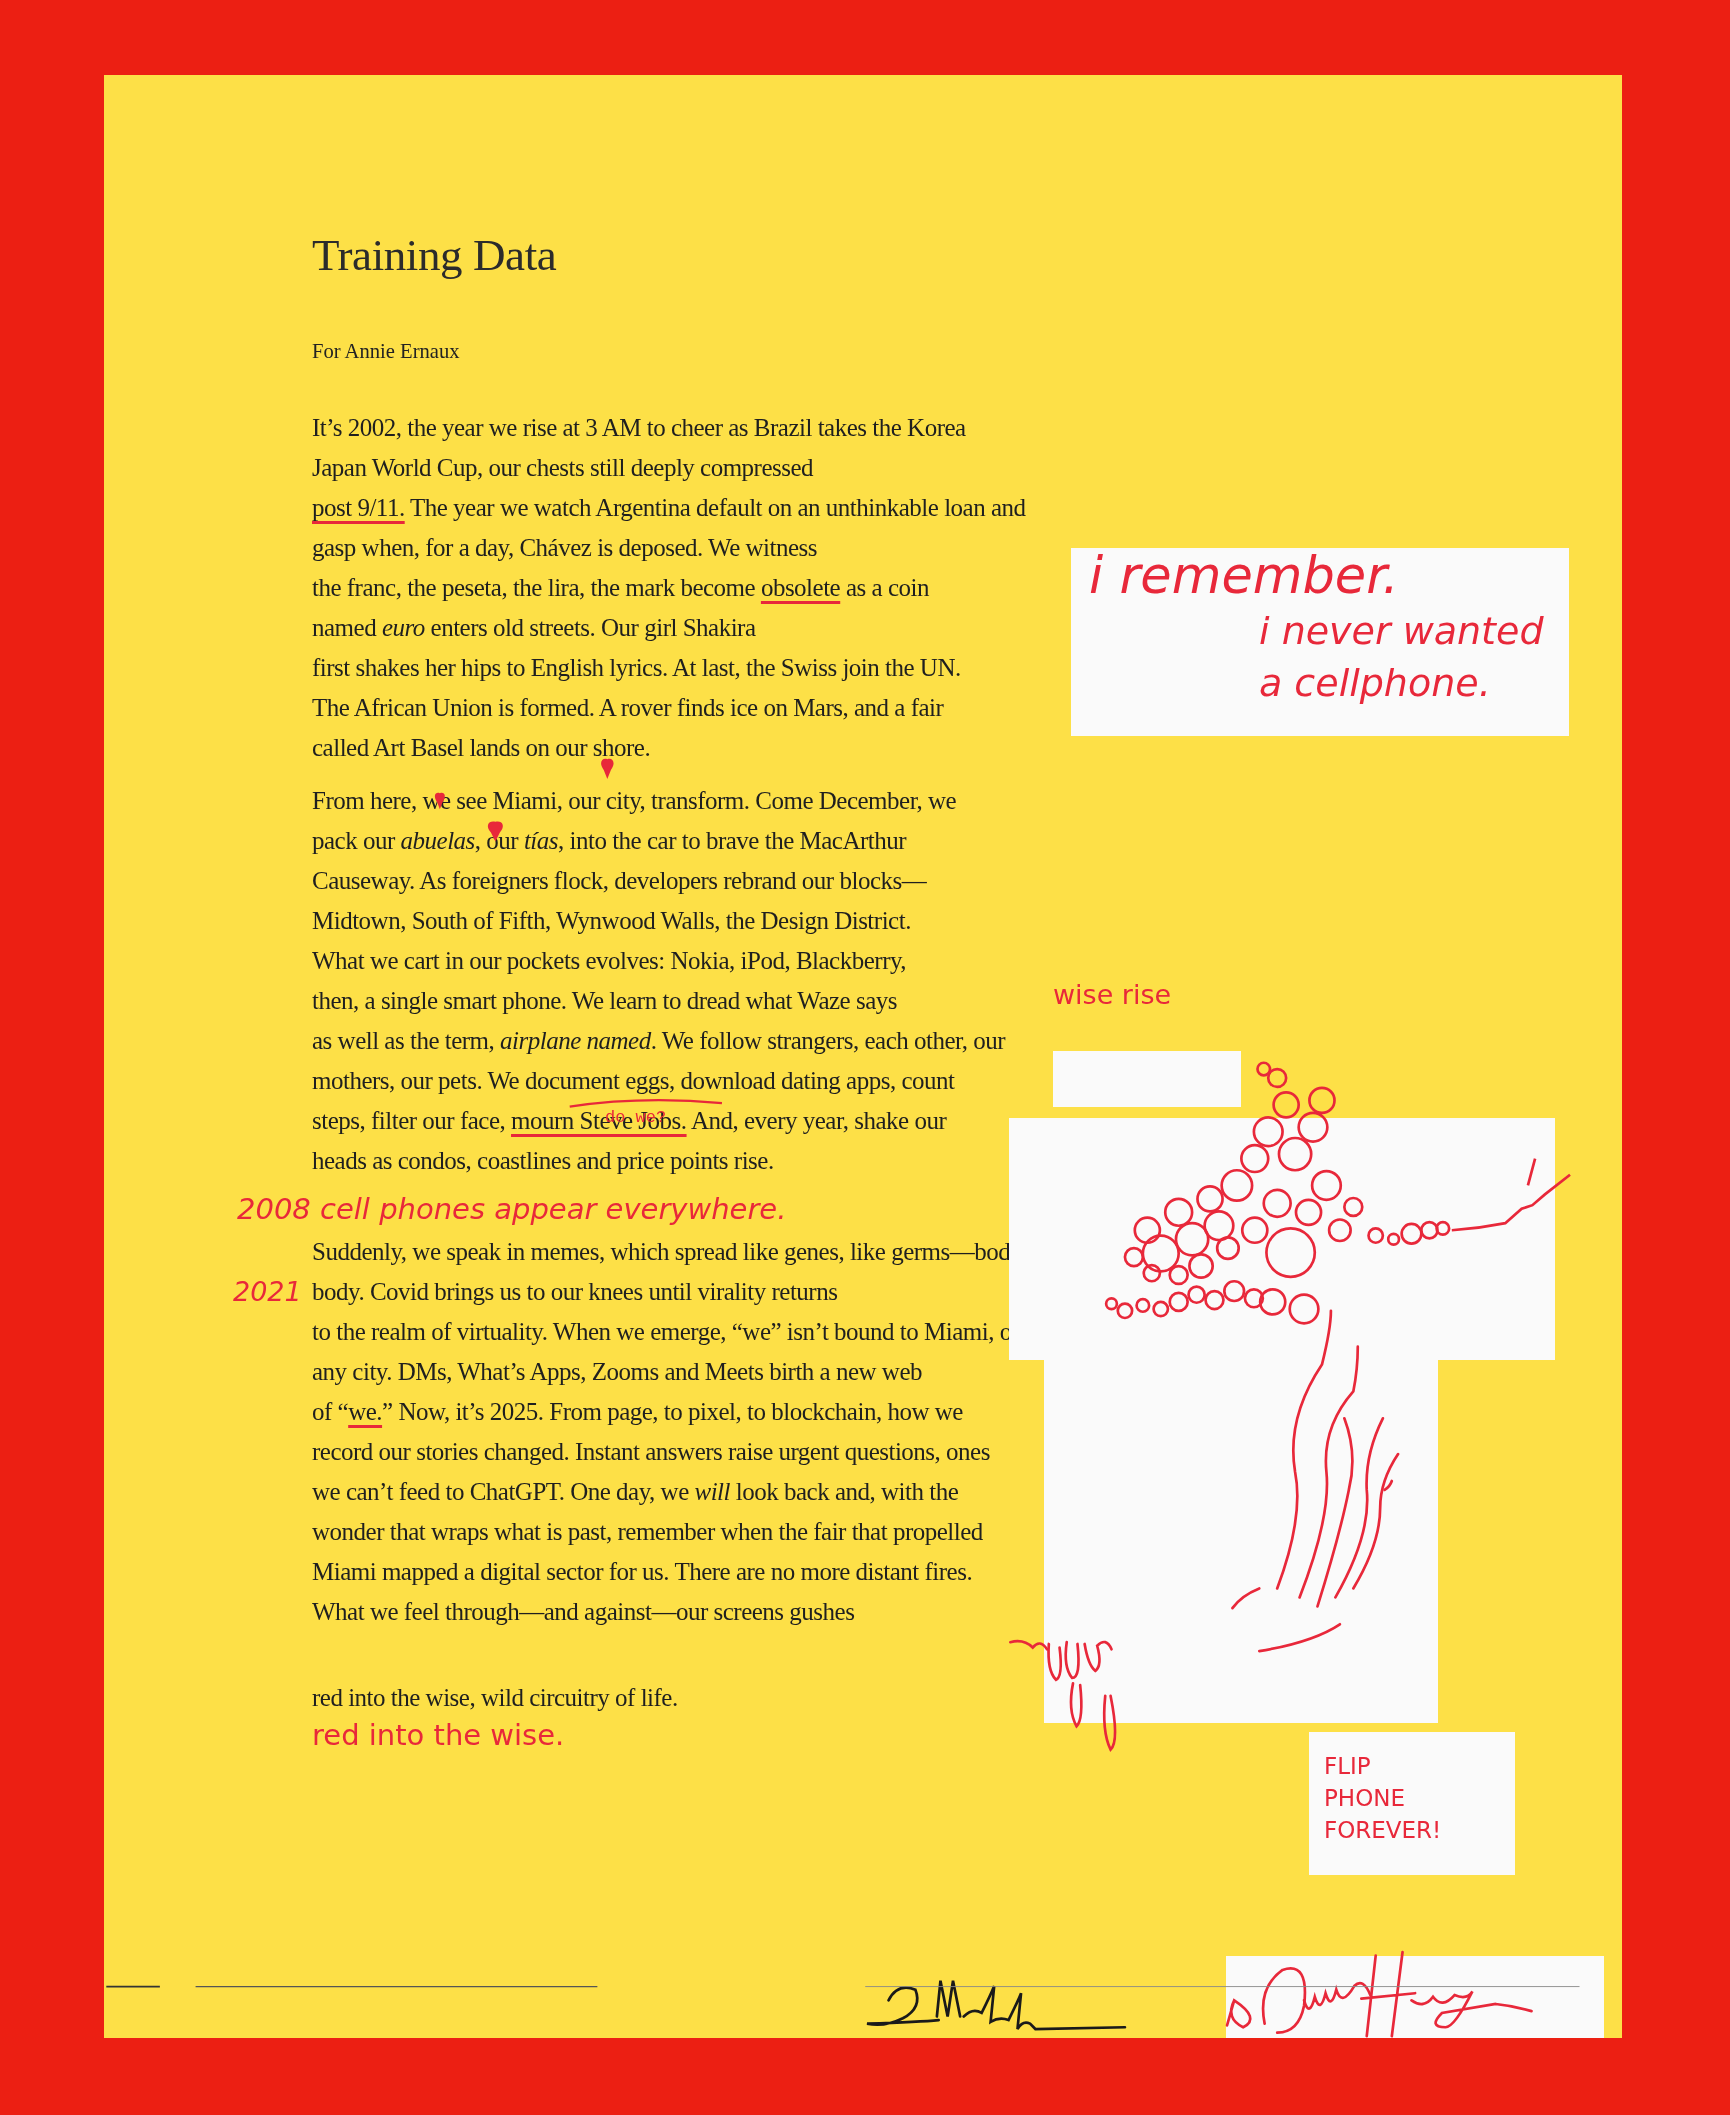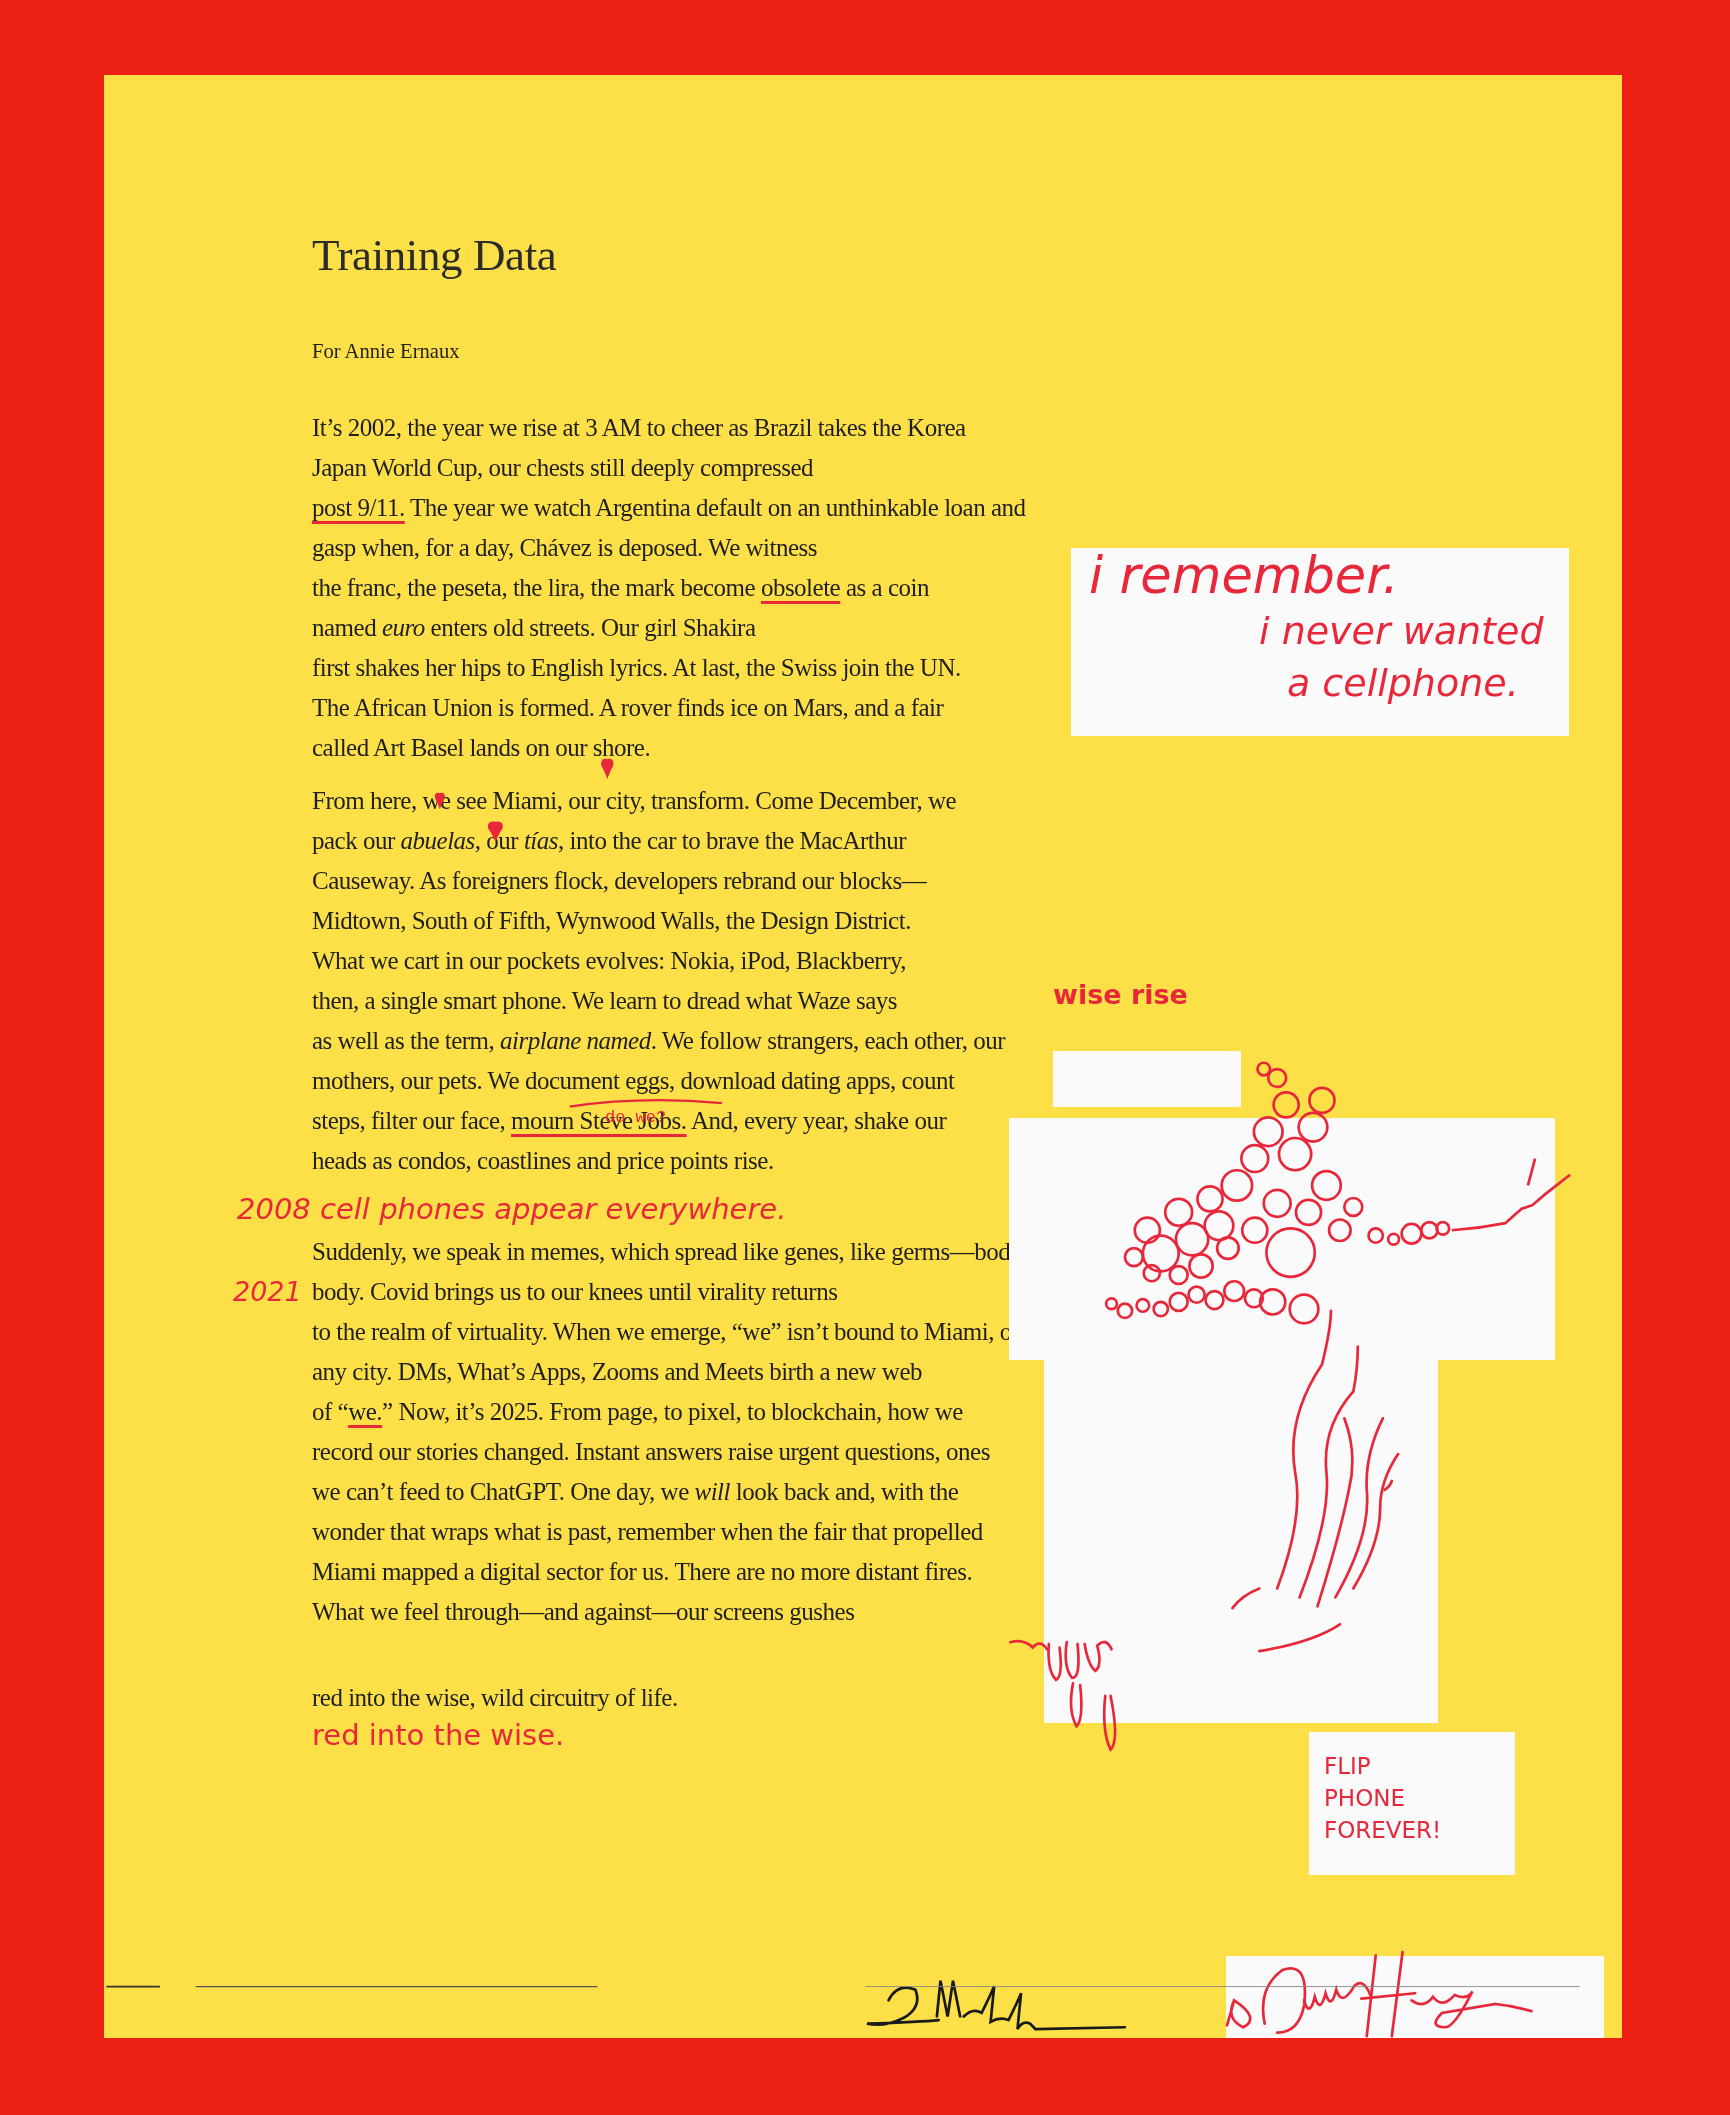--- a/index.html
+++ b/index.html
@@ -79,23 +79,23 @@
 
   <div class="patch" style="left:967px;top:473px;width:498px;height:188px;"></div>
   <div class="patch" style="left:949px;top:976px;width:188px;height:56px;"></div>
   <div class="patch" style="left:905px;top:1043px;width:546px;height:242px;"></div>
   <div class="patch" style="left:940px;top:1272px;width:394px;height:376px;"></div>
   <div class="patch" style="left:1205px;top:1657px;width:206px;height:143px;"></div>
   <div class="patch" style="left:1122px;top:1881px;width:378px;height:82px;"></div>
 
   <div class="hand" style="left:985px;top:473px;font-size:51px;">i remember.</div>
   <div class="hand" style="left:1155px;top:536px;font-size:38px;">i never wanted</div>
-  <div class="hand" style="left:1155px;top:588px;font-size:38px;margin-left:28px;">a cellphone.</div>
-
-  <div class="hand" style="left:949px;top:905px;font-size:27px;font-style:normal;font-weight:bold;">wise rise</div>
+  <div class="hand" style="left:1155px;top:588px;font-size:38px;">a cellphone.</div>
+
+  <div class="hand" style="left:949px;top:905px;font-size:27px;font-style:normal;font-weight:normal;">wise rise</div>
 
   <div class="hand" style="left:501px;top:1034px;font-size:17px;font-style:normal;font-family:Liberation Mono, monospace;">do we?</div>
 
   <div class="hand" style="left:133px;top:1119px;font-size:29px;">2008 cell phones appear everywhere.</div>
 
   <div class="hand" style="left:129px;top:1202px;font-size:27px;">2021</div>
 
   <div class="hand" style="left:208px;top:1645px;font-size:29px;font-style:normal;">red into the wise.</div>
 
   <div class="hand" style="left:1220px;top:1675px;font-size:23px;font-style:normal;line-height:32px;">

